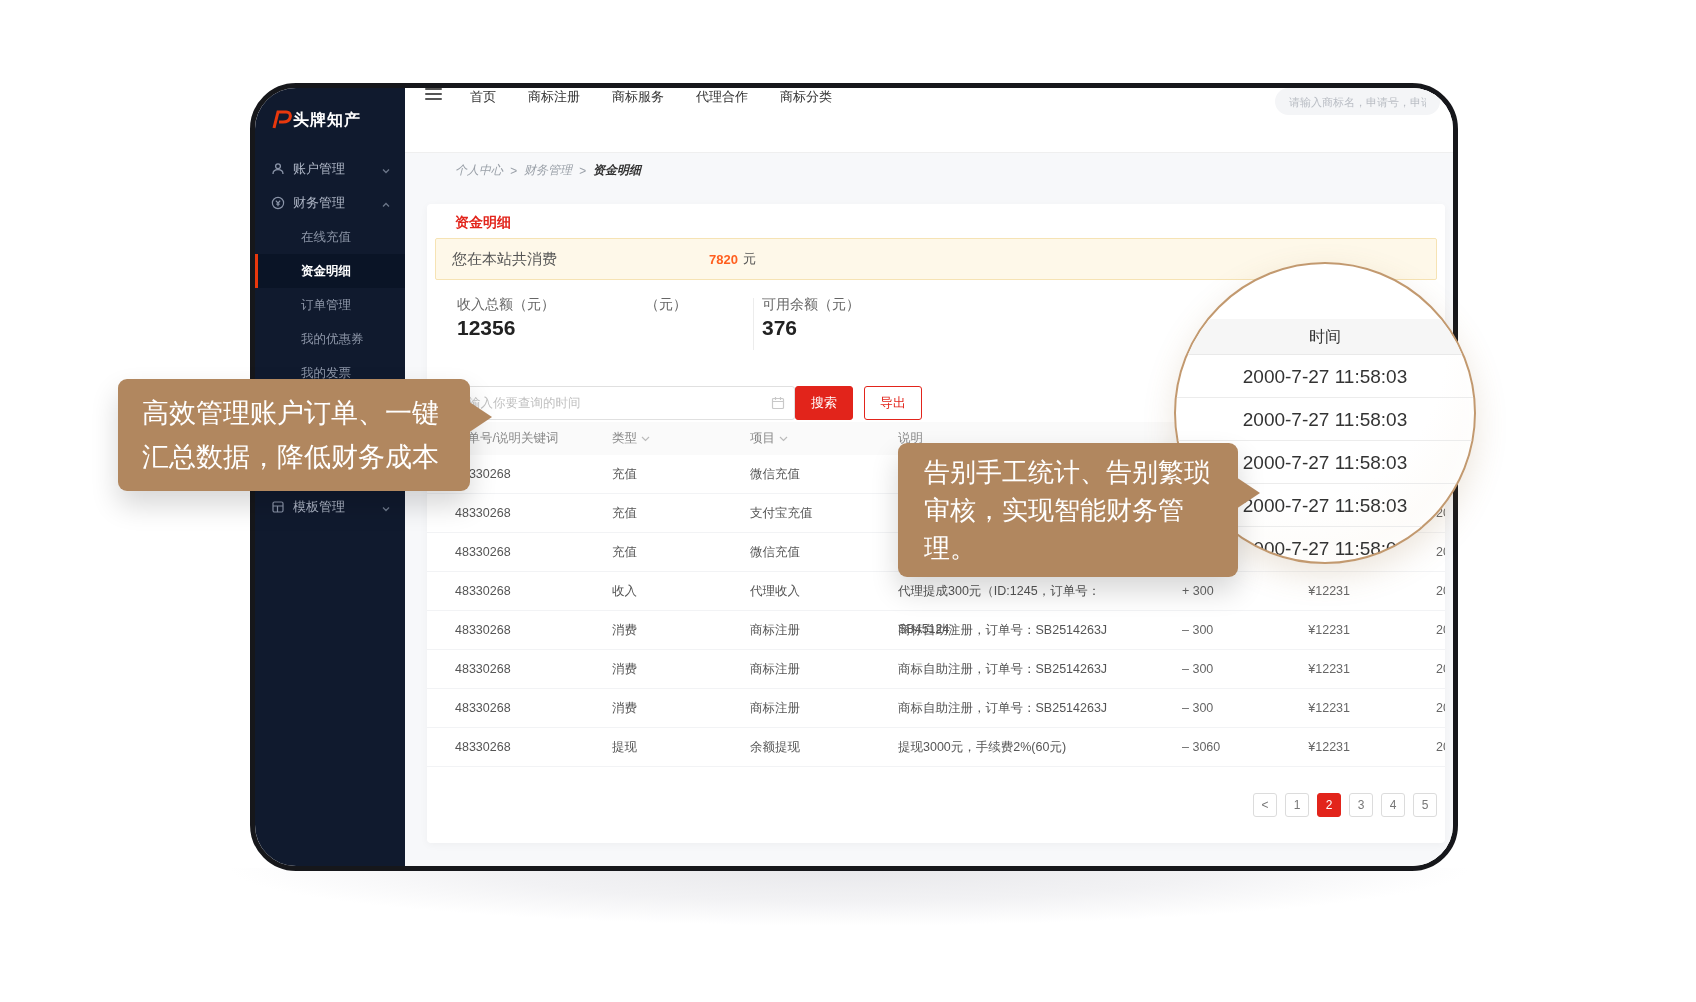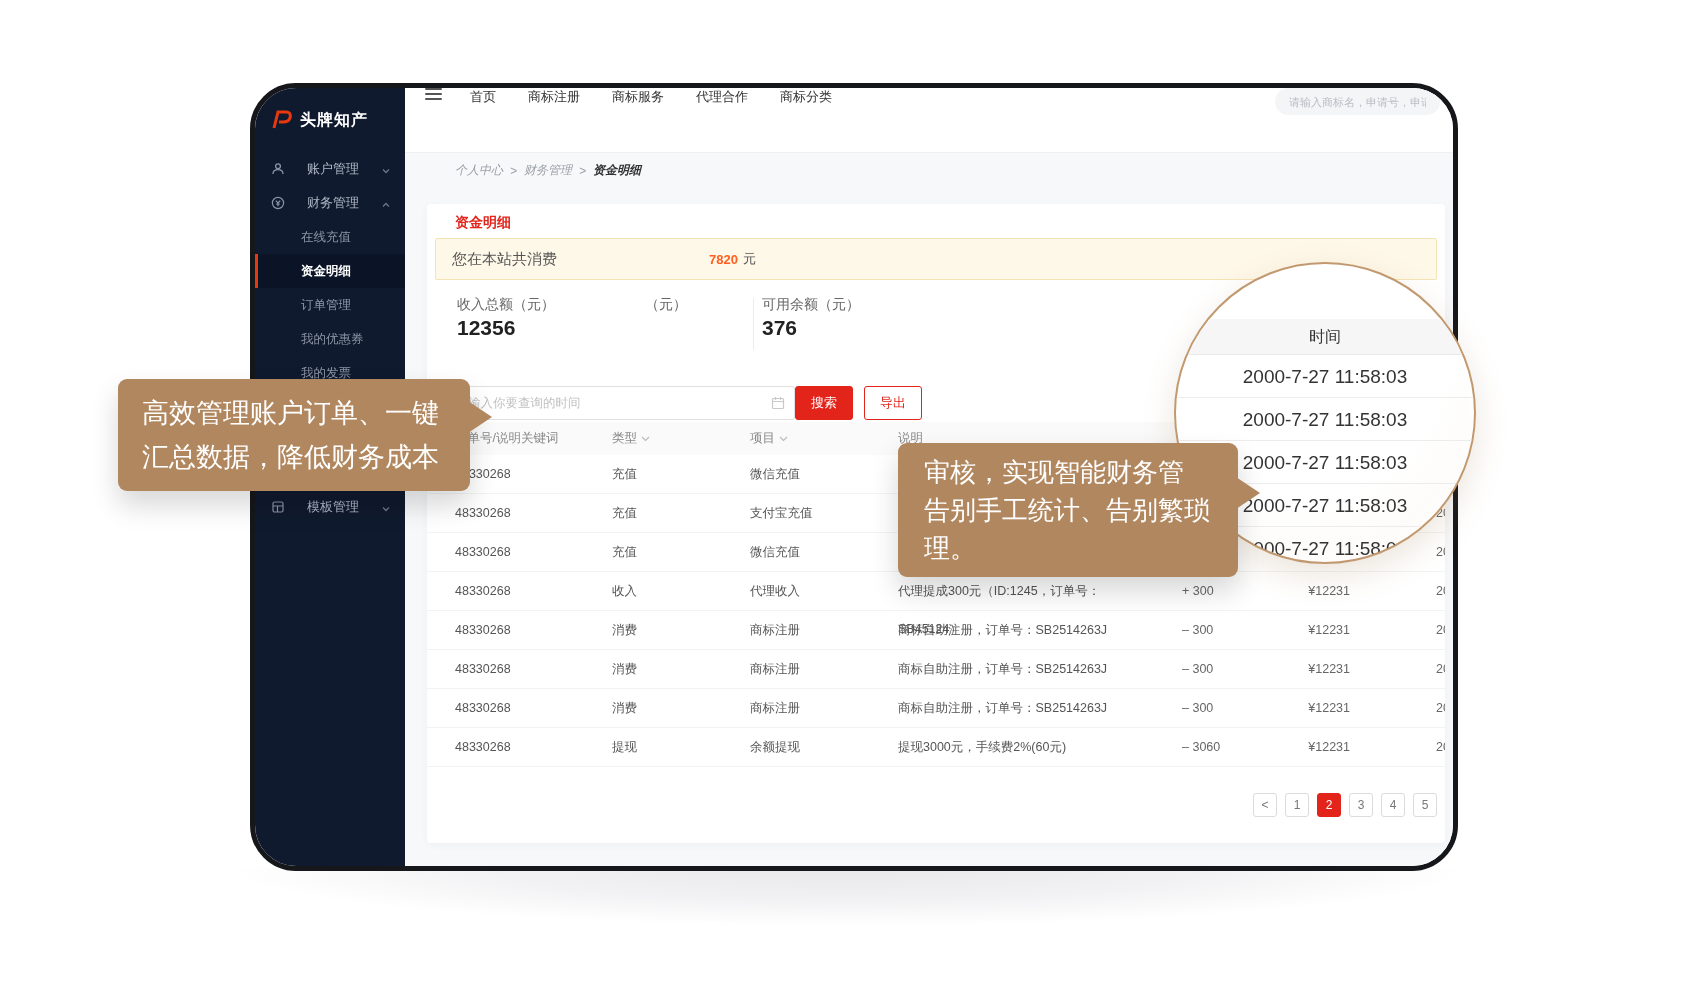--- a/index.html
+++ b/index.html
@@ -8,26 +8,26 @@
   .stage { position:relative; width:1696px; height:1002px; }
 
   
   .base { position:absolute; left:84px; top:868px; width:1530px; height:74px;
     background:radial-gradient(ellipse 52% 100% at 50% 0%, #e8e8eb 0%, #f2f2f4 45%, rgba(255,255,255,0) 78%); }
   .screen { position:absolute; left:250px; top:83px; width:1208px; height:788px;
     border:5px solid #16171b; border-radius:46px; background:#fff; display:flex; overflow:hidden; z-index:1; }
 
   
   .sidebar { width:150px; flex:0 0 150px; background:#101a2e; color:#9aa3b5; }
-  .logo { height:64px; display:flex; align-items:center; padding-left:16px; gap:7px; }
+  .logo { height:64px; display:flex; align-items:center; padding-left:16px; }
   .logo-mark { width:22px; height:22px; flex:0 0 22px; }
   .logo-text { color:#fff; font-size:16px; font-weight:bold; letter-spacing:1px; }
   .nav-group { height:34px; display:flex; align-items:center; padding:0 14px 0 16px; gap:8px;
     font-size:13px; color:#aeb6c6; cursor:pointer; }
-  .nav-group .glabel { flex:1;text-align:center; }
+  .nav-group .glabel { flex:1; }
   .gicon { width:14px; height:14px; flex:0 0 14px; color:#8a94a8; }
   .chev { width:10px; height:10px; color:#6b7689; }
   .nav-sub { height:34px; line-height:34px; padding-left:46px; font-size:12.5px; color:#8d96a8;
     position:relative; cursor:pointer; }
   .nav-sub.active { background:#0a1426; color:#ffffff; font-weight:bold; }
   .nav-sub.active::before { content:""; position:absolute; left:0; top:0; width:3px; height:34px; background:#e8380d; }
   .nav-spacer { height:100px; }
 
   
   .main { flex:1; display:flex; flex-direction:column; min-width:0; }
@@ -354,18 +354,18 @@
         <div class="lr-row">2000-7-27 11:58:03</div>
         <div class="lr-row">2000-7-27 11:58:03</div>
       </div>
   </div>
 
   <div class="tip tip-left">
     <div>高效管理账户订单、一键</div>
     <div>汇总数据，降低财务成本</div>
   </div>
   <div class="tip tip-right">
+    <div>告别手工统计、告别繁琐</div>
     <div>审核，实现智能财务管</div>
-    <div>告别手工统计、告别繁琐</div>
     <div>理。</div>
   </div>
 
 </div>
 
 </body></html>

